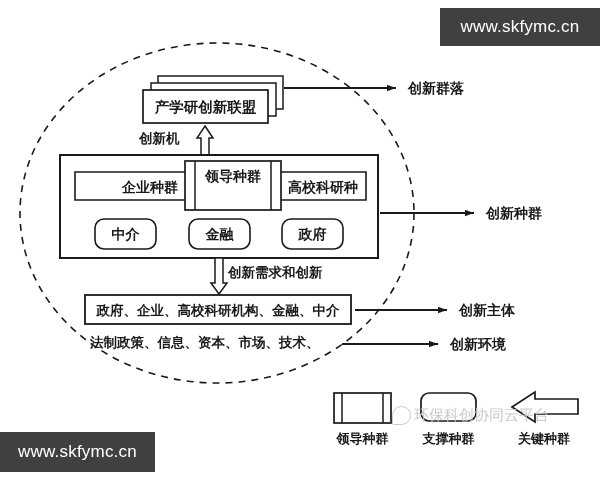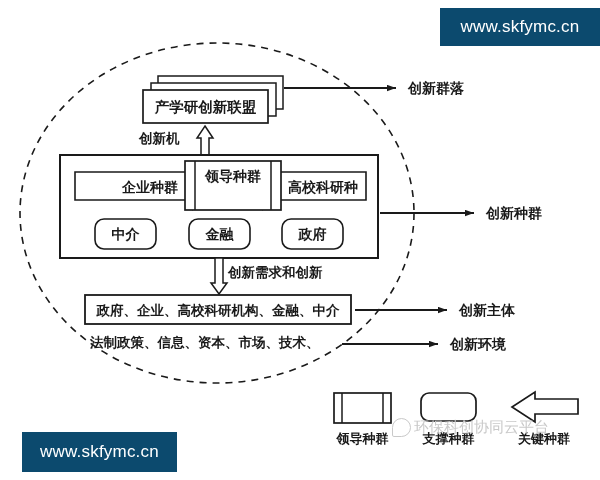--- a/index.html
+++ b/index.html
@@ -8,33 +8,32 @@
     width:600px;height:480px;
     background:#ffffff;
     font-family:"DejaVu Sans","Liberation Sans",sans-serif;
     overflow:hidden;position:relative;
   }
   #stage{position:absolute;left:0;top:0;width:600px;height:480px;}
   #svg-root{position:absolute;left:0;top:0;width:600px;height:480px;}
 
   .wm{
     position:absolute;
-    background:#0c4a6e;
+    background:#404040;
     color:#ffffff;
     font-family:"Liberation Sans","DejaVu Sans",sans-serif;
     display:flex;align-items:center;justify-content:center;
     letter-spacing:.2px;
-    margin-left:22px;
     -webkit-font-smoothing:antialiased;
   }
   #wm-top{right:0;top:8px;width:160px;height:38px;font-size:17px;}
   #wm-bottom{left:0;bottom:8px;width:155px;height:40px;font-size:17px;}
 
   #wm-center{
-    position:absolute;left:392px;top:414px;
+    position:absolute;left:392px;top:402px;
     width:196px;height:26px;
     display:flex;align-items:center;
     color:#c9c9c9;
     font-size:15px;
     font-family:"DejaVu Sans","Liberation Sans",sans-serif;
     white-space:nowrap;
     pointer-events:none;
   }
   #wm-center .wc-ico{
     display:inline-block;width:17px;height:17px;border:1.6px solid #c9c9c9;

